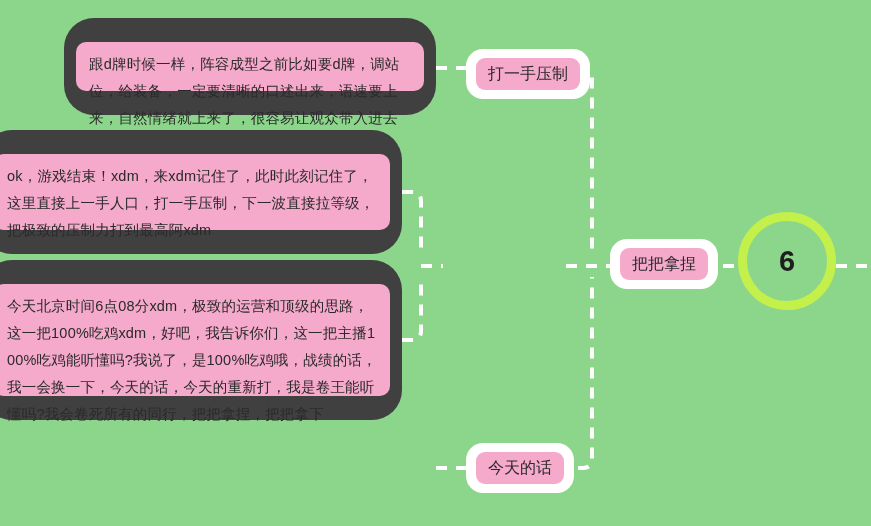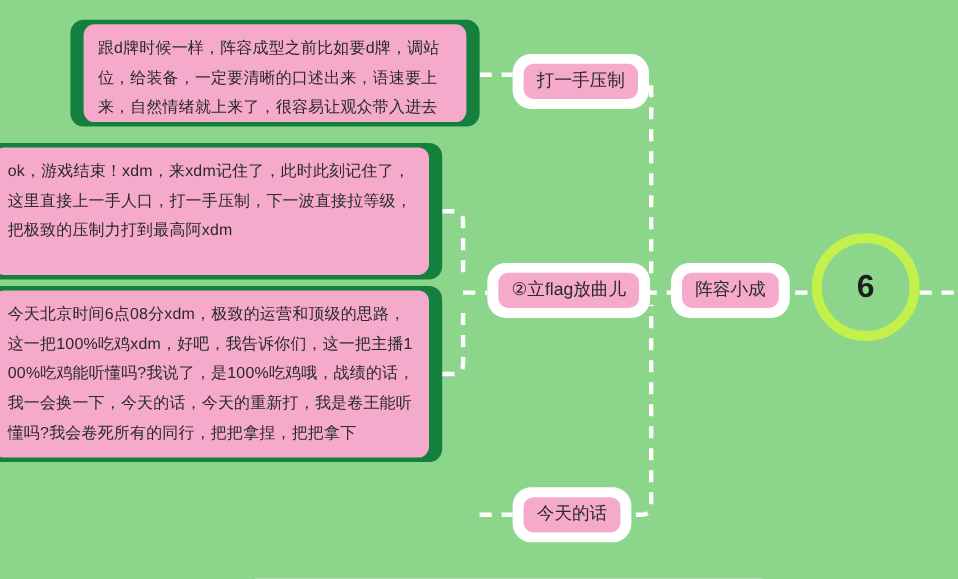--- a/index.html
+++ b/index.html
@@ -27,23 +27,23 @@
     top: 0;
     width: 871px;
     height: 526px;
     pointer-events: none;
   }
 
   
   .card {
     position: absolute;
     box-sizing: border-box;
-    background: #15803d;
-    border-radius: 12px;
-    padding: 4px 12px;
+    background: #404040;
+    border-radius: 30px;
+    padding: 24px 12px;
     z-index: 3;
   }
   .card .pill {
     box-sizing: border-box;
     background: #F5A9CB;
     border-radius: 10px;
     width: 100%;
     height: 100%;
     padding: 9px 13px;
     color: #2A2A2A;
@@ -147,29 +147,26 @@
 
   <div class="card textbox" id="tb-3">
     <div class="pill">今天北京时间6点08分xdm，极致的运营和顶级的思路，这一把100%吃鸡xdm，好吧，我告诉你们，这一把主播100%吃鸡能听懂吗?我说了，是100%吃鸡哦，战绩的话，我一会换一下，今天的话，今天的重新打，我是卷王能听懂吗?我会卷死所有的同行，把把拿捏，把把拿下</div>
   </div>
 
 
   <div class="node" id="nd-1">
     <div class="pill">打一手压制</div>
   </div>
 
-  <div class="node" id="nd-2">
-    <div class="pill">②立flag放曲儿</div>
-  </div>
 
   <div class="node" id="nd-3">
     <div class="pill">今天的话</div>
   </div>
 
   <div class="node" id="nd-4">
-    <div class="pill">阵容小成</div>
+    <div class="pill">把把拿捏</div>
   </div>
 
   <div id="root-circle">
     <span class="root-label">6</span>
   </div>
 
 </div>
 
 </body></html>

